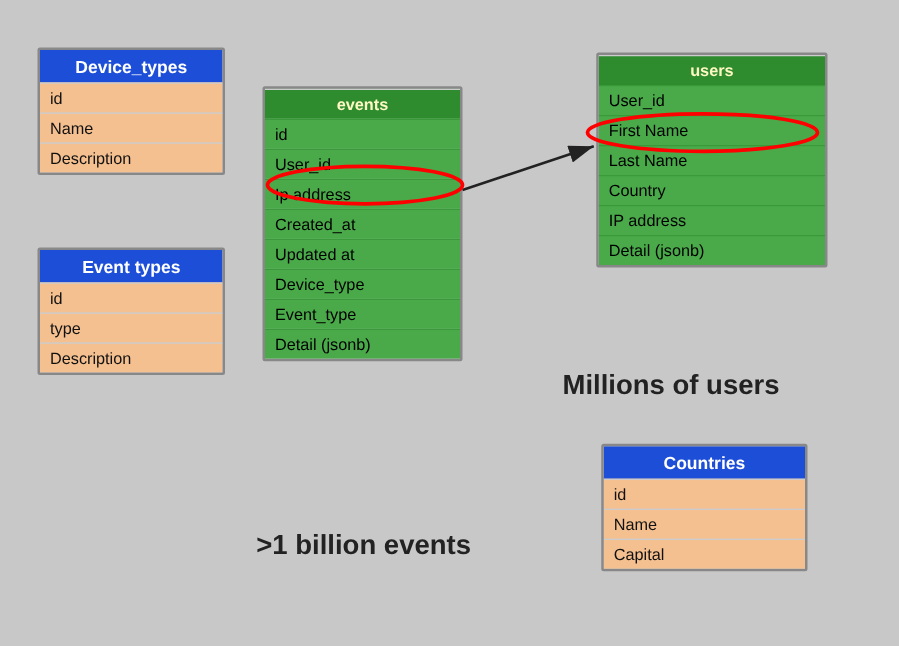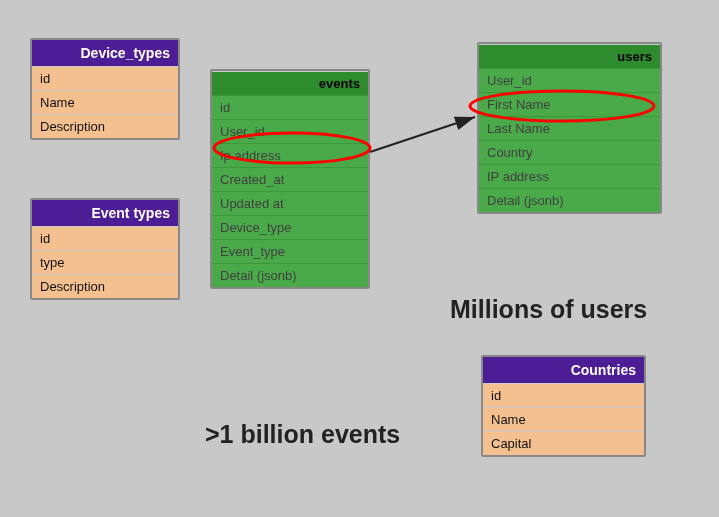--- a/index.html
+++ b/index.html
@@ -23,47 +23,47 @@
     
     .db-table {
       position: absolute;
       border: 2px solid #888;
       border-radius: 2px;
       overflow: hidden;
       min-width: 140px;
     }
 
     .table-header {
-      background: #4c1d95;
+      background: #1d4ed8;
       color: white;
       font-weight: bold;
-      text-align: right;
+      text-align: center;
       padding: 5px 8px;
       font-size: 14px;
     }
 
     .table-row {
       background: #f5c090;
       border-top: 1px solid #ccc;
       padding: 4px 8px;
       font-size: 13px;
       color: #111;
     }
 
     .table-row.green-header {
       background: #2e8b2e;
-      color: #000000;
+      color: #fef9c3;
       font-weight: bold;
-      text-align: right;
+      text-align: center;
     }
 
     .table-row.green {
       background: #4aaa4a;
       border-top: 1px solid #3a9a3a;
-      color: #404040;
+      color: #000000;
       padding: 4px 8px;
     }
 
     
     .device-types-table {
       top: 38px;
       left: 30px;
       width: 150px;
     }
 
@@ -91,21 +91,21 @@
     
     .countries-table {
       top: 355px;
       left: 481px;
       width: 165px;
     }
 
     
     .annotation {
       position: absolute;
-      font-size: 25px;
+      font-size: 22px;
       font-weight: bold;
       color: #222;
     }
 
     .events-annotation {
       bottom: 68px;
       left: 205px;
     }
 
     .users-annotation {

